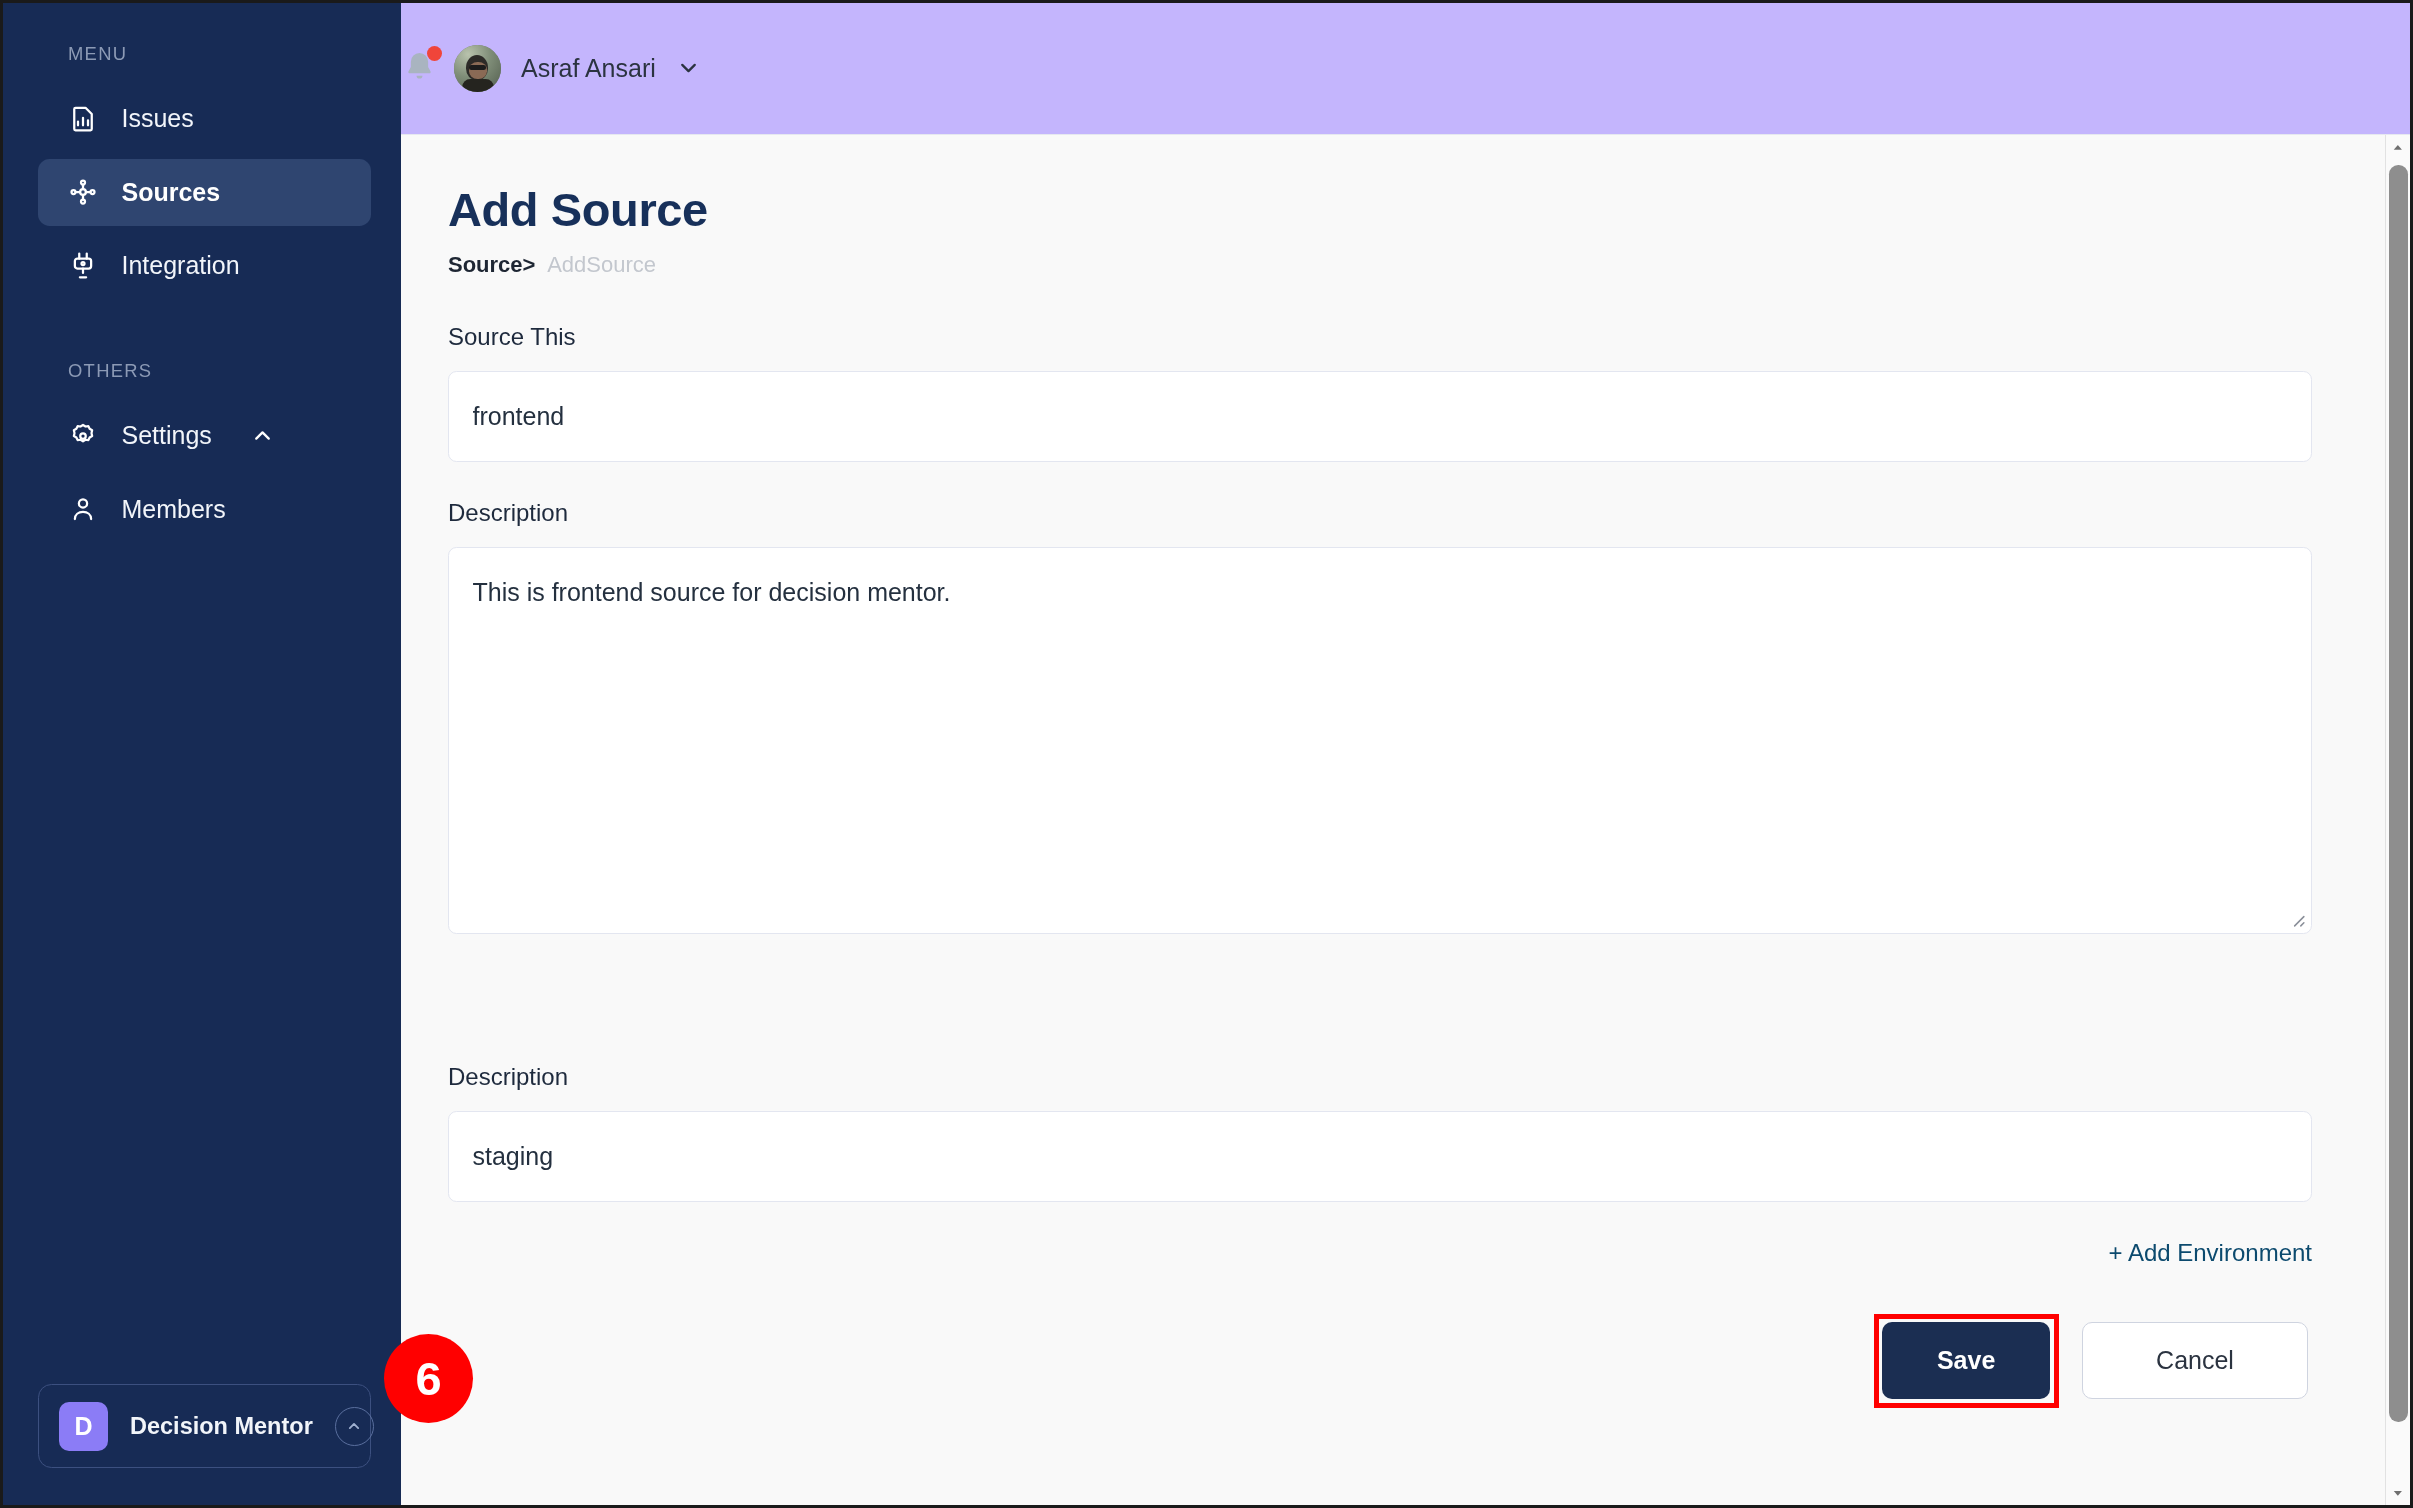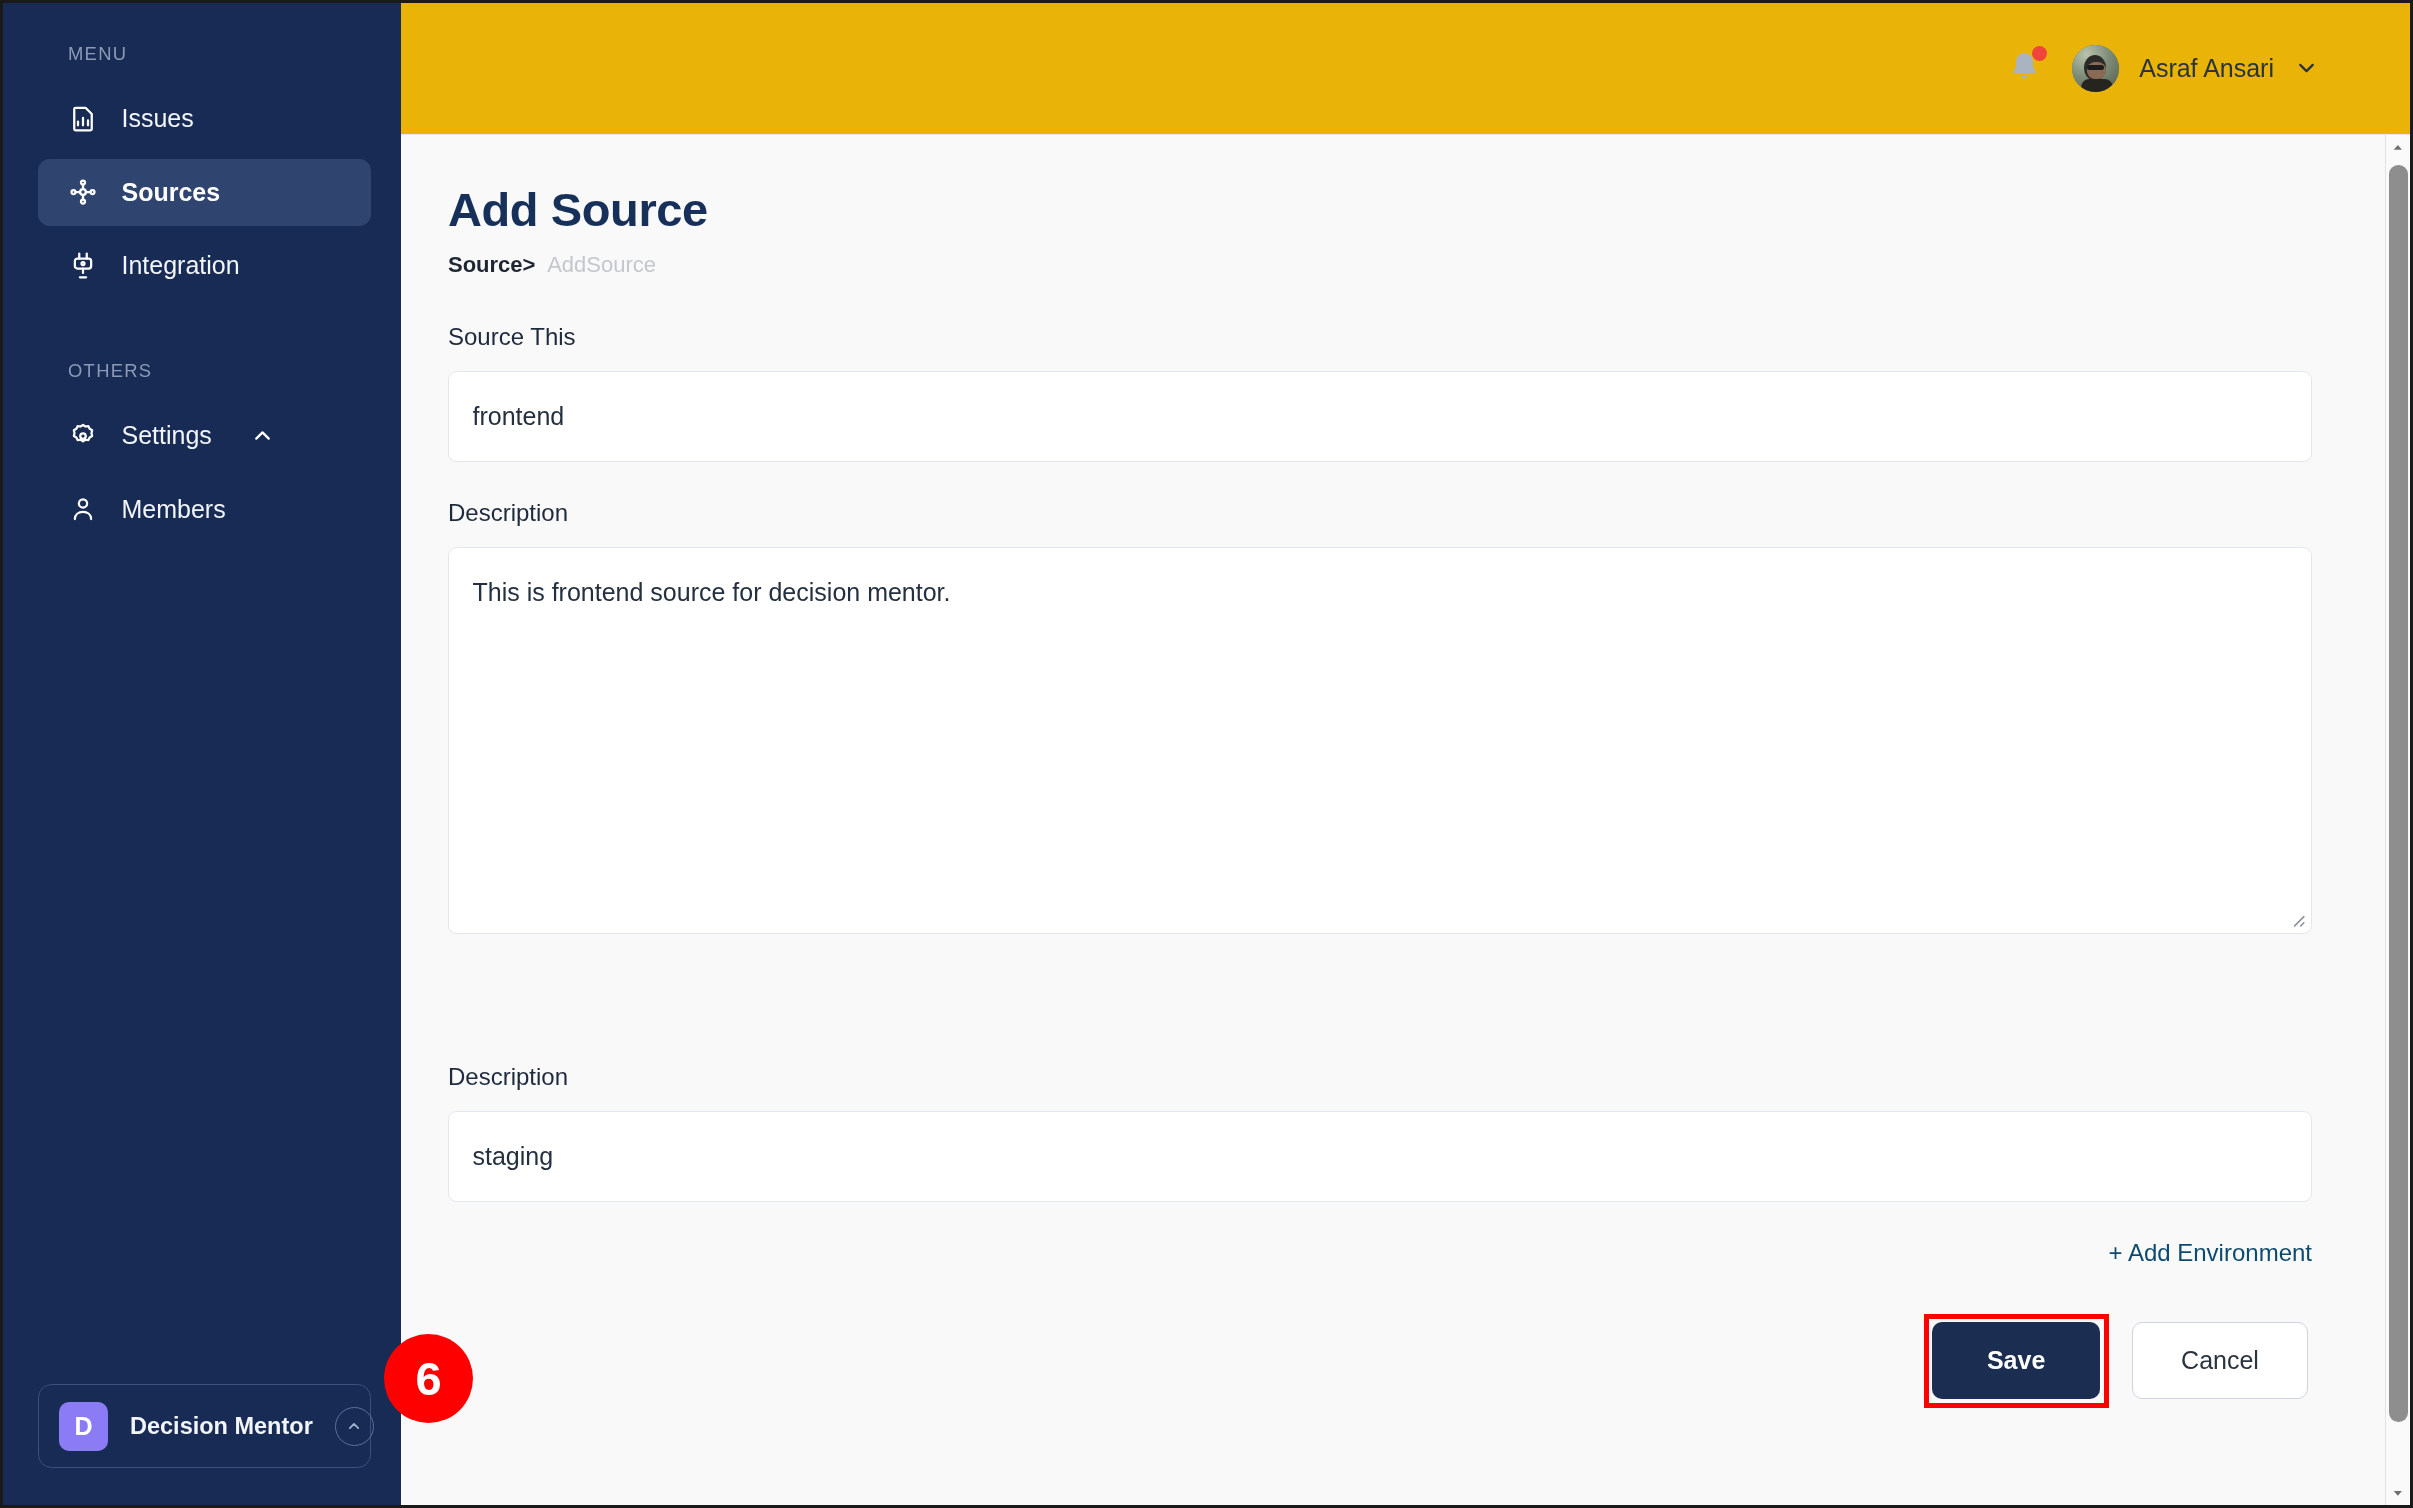--- a/index.html
+++ b/index.html
@@ -139,24 +139,24 @@
     background: #F9F9F9;
     position: relative;
     min-width: 0;
   }
   .topbar {
     height: 132px;
     flex: 0 0 132px;
     border-bottom: 1.7px solid #E6E8F0;
     display: flex;
     align-items: center;
-    justify-content: flex-end;
+    justify-content: flex-start;
     padding-right: 91px;
-    gap: 27px;
-    background: #eab308;
+    gap: 14px;
+    background: #c4b5fd;
   }
   .bell-wrap { position: relative; width: 39px; height: 42px; cursor: pointer; }
   .bell-dot {
     position: absolute;
     right: -1.7px; top: -1.7px;
     width: 15px; height: 15px;
     border-radius: 50%;
     background: #F0453A;
   }
   .user-menu { display: flex; align-items: center; gap: 20px; cursor: pointer; }
@@ -306,21 +306,21 @@
     justify-content: center;
   }
   .btn-save {
     width: 168px;
     background: #1B2E52;
     color: #ffffff;
     font-weight: 700;
     border: none;
   }
   .btn-cancel {
-    width: 176px;
+    width: 226px;
     background: #ffffff;
     color: #2b3340;
     border: 1.7px solid #cfd4e0;
     font-weight: 400;
   }
   .save-wrap { position: relative; padding: 8.4px; }
   .save-highlight {
     position: absolute;
     left: 0; top: 0;
     width: 100%; height: 100%;

